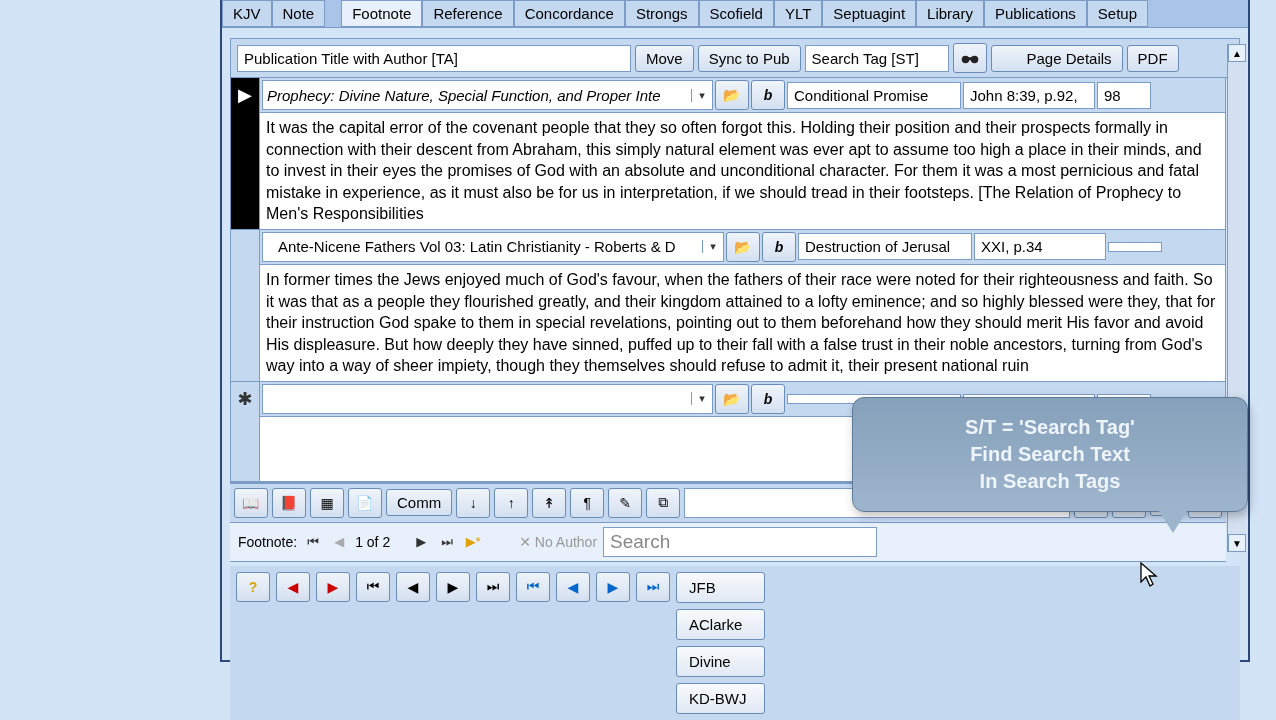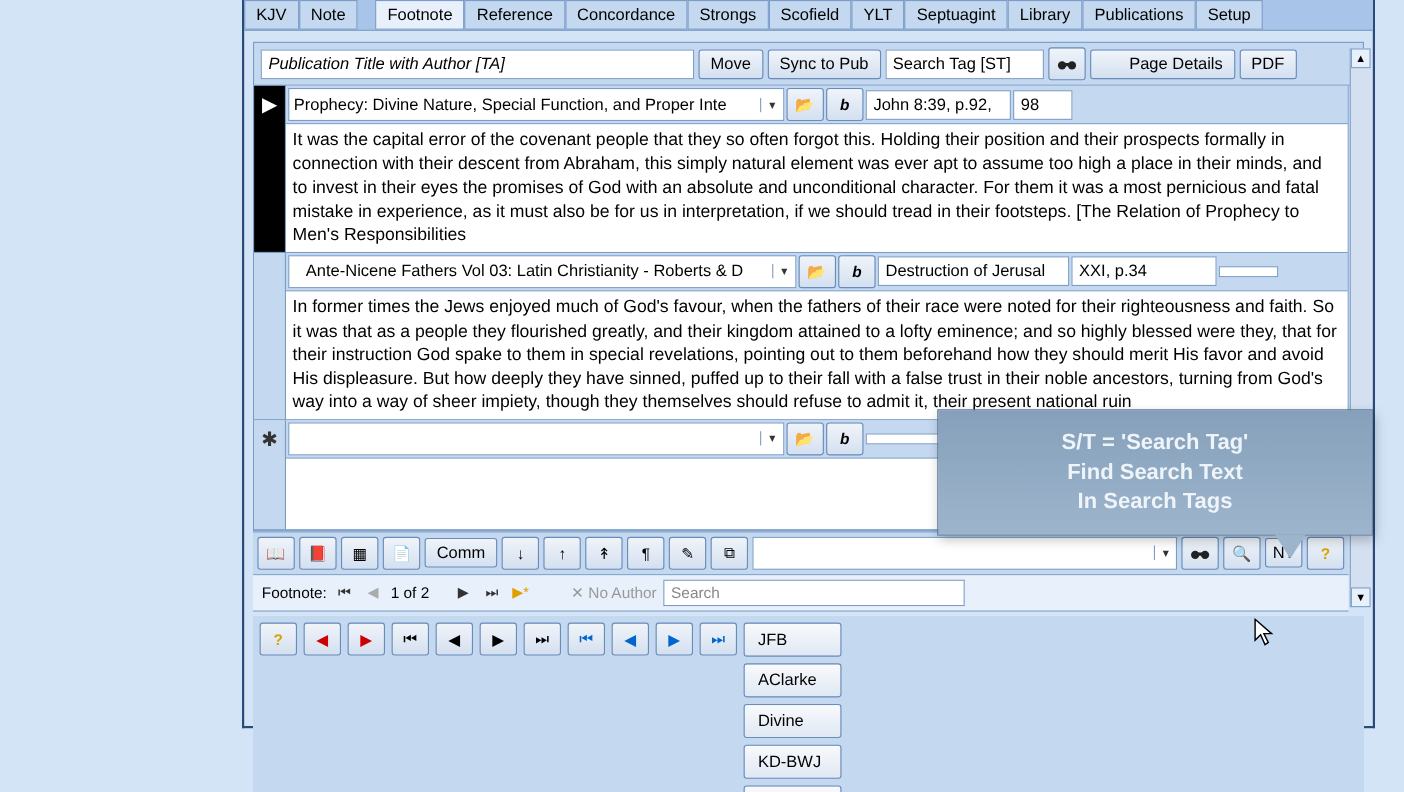--- a/index.html
+++ b/index.html
@@ -183,25 +183,25 @@
     background:#e8f0fb;
     border:1px solid #7a9cc6;
     box-sizing:border-box;
     display:flex;align-items:center;justify-content:center;
     font-size:10px;
     cursor:pointer;
   }
   .tooltip {
     position:absolute;
     left:852px;
-    top:372px;
+    top:397px;
     width:370px;
     background: linear-gradient(#86a0bb, #9db5cc);
     border:1px solid #5e7a96;
-    border-radius:0;
+    border-radius:12px;
     color:#eef4fa;
     font-size:20px;
     font-weight:600;
     padding:16px 12px;
     box-shadow: 2px 4px 10px rgba(0,0,0,.25);
     text-align:center;
     line-height:1.35;
   }
   .tooltip::after {
     content:"";
@@ -215,21 +215,21 @@
   .cursor {
     position:absolute;
     left:1140px;
     top:562px;
     width:20px;height:26px;
     pointer-events:none;
   }
   .search-box {
     border:1px solid #7a9cc6;
     padding:3px 6px;
-    font-size:14px;
+    font-size:19px;
     color:#888;
     background:#fff;
     min-width:260px;
   }
   .entries-region {
     position:relative;
   }
 </style>
 </head>
 <body>
@@ -245,48 +245,49 @@
       <div class="tab">Strongs</div>
       <div class="tab">Scofield</div>
       <div class="tab">YLT</div>
       <div class="tab">Septuagint</div>
       <div class="tab">Library</div>
       <div class="tab">Publications</div>
       <div class="tab">Setup</div>
     </div>
 
   <div class="tools-row" style="margin:10px 8px 0 8px; border:1px solid #7a9cc6;">
-    <div class="text-input" style="flex:0 0 380px;font-style:italic;">Publication Title with Author [TA]</div>
+    <div class="text-input" style="flex:0 0 380px;">Publication Title with Author [TA]</div>
     <div class="btn">Move</div>
     <div class="btn">Sync to Pub</div>
     <div class="text-input" style="flex:0 0 130px;">Search Tag [ST]</div>
     <div class="icon-btn">
       <svg width="18" height="14" viewBox="0 0 24 18">
           <circle cx="6" cy="11" r="5" fill="#222"></circle>
           <circle cx="18" cy="11" r="5" fill="#222"></circle>
           <rect x="9" y="8" width="6" height="4" fill="#222"></rect>
         </svg>
     </div>
     <div class="btn" style="flex:0 0 110px;text-align:right;">Page Details</div>
     <div class="btn">PDF</div>
   </div>
 
   <div id="entries" class="entries-region" style="margin:0 22px 0 8px; border:1px solid #7a9cc6; border-top:none; background:#c4d8f0;">
       <div class="entry-block">
         <div class="left-gutter dark" style="color: rgb(255, 255, 255);">▶</div>
         <div class="entry-content">
           <div class="entry-header">
             <div class="combo" style="flex: 0 0 448px;">
-              <input value="Prophecy: Divine Nature, Special Function, and Proper Inte" style="width: 420px;">
+              <input value="Prophecy: Divine Nature, Special Function, and Proper Inte" style="width: 420px; font-style: italic;">
               <div class="arrow">▾</div>
             </div>
             <div class="icon-btn">📂</div>
             <div class="icon-btn">
               <b><i>b</i></b>
             </div>
+            <div class="text-input" style="flex: 0 0 160px;">Conditional Promise</div>
             <div class="text-input" style="flex: 0 0 118px;">John 8:39, p.92,</div>
             <div class="text-input" style="flex: 0 0 40px;">98</div>
           </div>
           <div class="body-text">It was the capital error of the covenant people that they so often forgot this. Holding their position and their prospects formally in connection with their descent from Abraham, this simply natural element was ever apt to assume too high a place in their minds, and to invest in their eyes the promises of God with an absolute and unconditional character. For them it was a most pernicious and fatal mistake in experience, as it must also be for us in interpretation, if we should tread in their footsteps.  [The Relation of Prophecy to Men's Responsibilities</div>
         </div>
       </div>
       <div class="entry-block">
         <div class="left-gutter" style="color: rgb(51, 51, 51);"></div>
         <div class="entry-content">
           <div class="entry-header">

